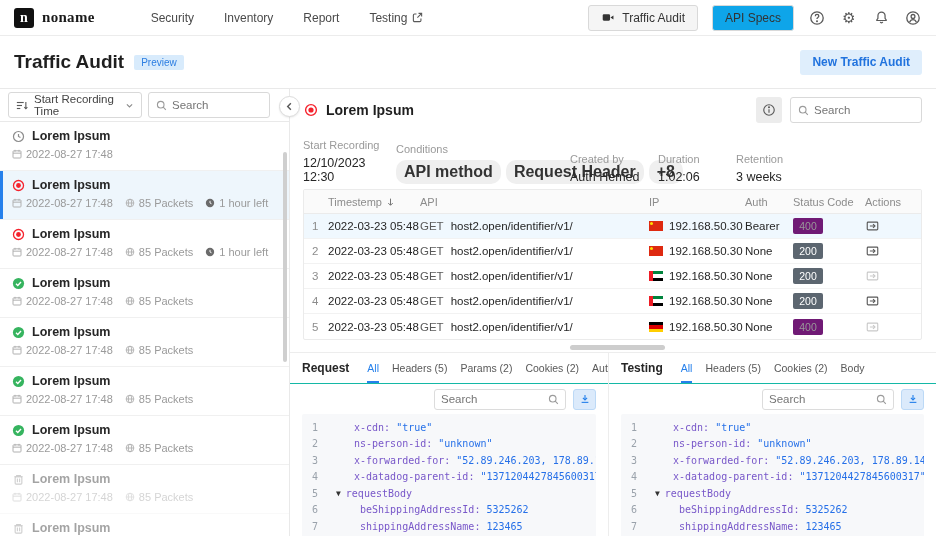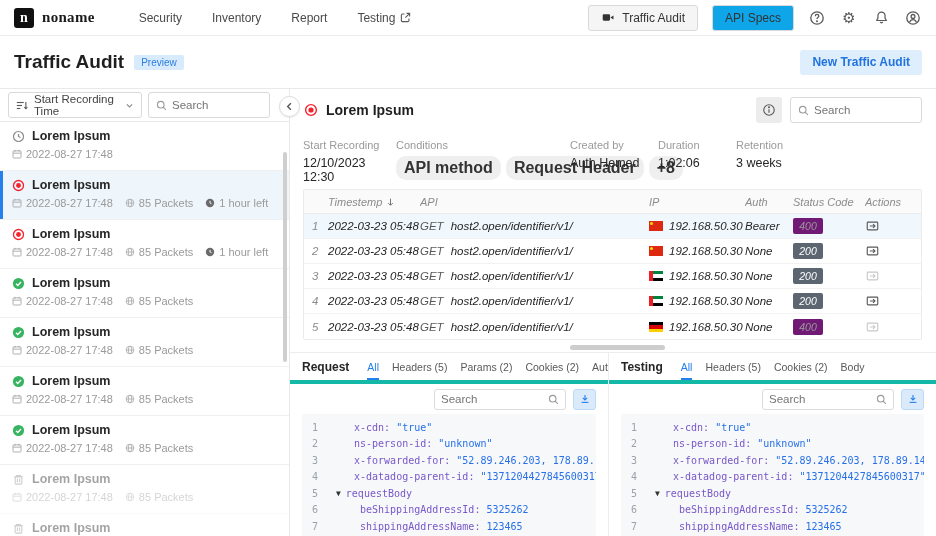--- a/index.html
+++ b/index.html
@@ -9,21 +9,21 @@
 
   svg { display:block; }
 
   
   .topnav { position:absolute; top:0; left:0; width:936px; height:36px; background:#fff;
             border-bottom:1px solid #ececec; display:flex; align-items:center; padding:0 14px; z-index:30; }
   .logo-box { width:20px; height:20px; background:#111; border-radius:3px; color:#fff;
               font-family:"Liberation Serif", serif; font-weight:bold; font-size:14px;
               display:flex; align-items:center; justify-content:center; }
   .brand { font-family:"Liberation Serif", serif; font-weight:bold; font-size:15px; color:#1a1a1a; margin-left:8px; letter-spacing:.3px; }
-  .nav-items { display:flex; gap:30px; margin-left:44px; }
+  .nav-items { display:flex; gap:30px; margin-left:56px; }
   .nav-item { font-size:12px; color:#4a4a4a; display:flex; align-items:center; gap:5px; cursor:pointer; }
   .topnav-right { margin-left:auto; display:flex; align-items:center; gap:14px; }
   .top-btn { height:26px; display:flex; align-items:center; gap:7px; padding:0 12px;
              border:1px solid #d9d9d9; border-radius:3px; background:#0ea5e9; font-size:12px; color:#333; cursor:pointer; }
   .top-btn.current { background:#f5f5f5; }
   .icon-btn { width:18px; height:18px; display:flex; align-items:center; justify-content:center; color:#595959; cursor:pointer; }
 
   
   .pagehead { position:absolute; top:36px; left:0; width:936px; height:52px; background:#fff;
               display:flex; align-items:center; padding:0 14px; z-index:20; }
@@ -60,30 +60,30 @@
   
   .main { position:absolute; top:88px; left:290px; width:646px; height:448px; background:#fff; border-top:1px solid #e9e9e9; }
   .main-head { height:42px; display:flex; align-items:center; padding:0 14px; }
   .main-title { font-size:14px; font-weight:bold; color:#1f1f1f; margin-left:8px; }
   .main-head-right { margin-left:auto; display:flex; align-items:center; gap:8px; }
   .info-btn { width:26px; height:26px; background:#ececec; border-radius:3px; display:flex;
               align-items:center; justify-content:center; cursor:pointer; }
   .main-search { width:132px; height:26px; border:1px solid #d9d9d9; border-radius:3px;
                  display:flex; align-items:center; gap:5px; padding:0 7px; background:#fff; }
 
-  .meta-row { display:flex; padding:8px 0 0 13px; }
+  .meta-row { display:flex; padding:8px 0 0 13px;align-items:flex-end; }
   .meta-col .lbl { font-size:11px; color:#9a9a9a; margin-bottom:5px; }
   .meta-col .val { font-size:12.5px; color:#262626; }
   .mc1{width:93px}.mc2{width:86px}.mc3{width:174px}.mc4{width:88px}.mc5{width:78px}
   .pills { display:flex; gap:5px; }
   .pill { background:#efefef; border-radius:10px; font-size:16px; font-weight:bold; color:#333; padding:3px 8px; white-space:nowrap; }
 
   
   .pkt-table { position:absolute; left:13px; top:100px; width:619px; border:1px solid #ebebeb; border-radius:2px; overflow:hidden; }
-  .t-row { display:grid; grid-template-columns:24px 92px 1fr 96px 48px 72px 56px; align-items:center; height:25px;font-style:italic; }
+  .t-row { display:grid; grid-template-columns:24px 92px 1fr 96px 48px 72px 56px; align-items:center; height:25px; }
   .t-head { background:#fafafa; height:24px; font-size:11px; color:#8c8c8c; border-bottom:1px solid #ebebeb; }
   .t-body .t-row { font-size:11.5px; color:#262626; border-bottom:1px solid #f2f2f2; cursor:pointer; }
   .t-body .t-row:last-child { border-bottom:none; }
   .t-body .t-row.selected { background:#f0f8fe; }
   .cell { padding-right:6px; white-space:nowrap; overflow:hidden; }
   .cell.num { color:#8c8c8c; padding-left:8px; }
   .th-ts { display:flex; align-items:center; gap:4px; }
   .api-cell .method { color:#595959; margin-right:7px; }
   .ip-cell { display:flex; align-items:center; gap:6px; }
   .flag { width:14px; height:10px; display:inline-block; position:relative; flex:none; }
@@ -95,21 +95,21 @@
   .status-dark { background:#5c6670; color:#fff; }
   .status-light { background:#701a75; color:#999; }
   .action-ic { color:#595959; cursor:pointer; width:16px; }
   .action-ic.dim { color:#c9c9c9; }
   .h-scroll { position:absolute; left:280px; top:256px; width:95px; height:5px; background:#cdcdcd; border-radius:3px; }
 
   
   .panels { position:absolute; left:0; top:263px; width:646px; height:185px; display:flex; border-top:1px solid #ededed; }
   .panel { width:318px; overflow:hidden; }
   .panel + .panel { width:328px; border-left:1px solid #ededed; }
-  .tabs-row { height:31px; display:flex; align-items:center; padding:0 12px; border-bottom:4px solid #14b8a6; white-space:nowrap;text-align:center; }
+  .tabs-row { height:31px; display:flex; align-items:center; padding:0 12px; border-bottom:1px solid #14b8a6; white-space:nowrap;text-align:center; }
   .panel-title { font-size:12px; font-weight:bold; color:#262626; margin-right:18px; }
   .tab { font-size:10.5px; color:#595959; margin-right:13px; height:100%; display:flex; align-items:center; cursor:pointer; position:relative; }
   .tab.active { color:#2680eb; }
   .tab.active::after { content:""; position:absolute; left:0; right:0; bottom:0; height:2px; background:#2680eb; }
   .panel-toolbar { height:30px; display:flex; align-items:center; justify-content:flex-end; gap:7px; padding:0 12px; }
   .mini-search { width:132px; height:21px; border:1px solid #dcdcdc; border-radius:3px; display:flex;
                  align-items:center; padding:0 6px; gap:4px; background:#fff; }
   .mini-search .sicon { margin-left:auto; flex:none; }
   .dl-btn { width:23px; height:21px; background:#dbeafb; border:1px solid #bcd9f6; border-radius:3px;
             display:flex; align-items:center; justify-content:center; cursor:pointer; }

